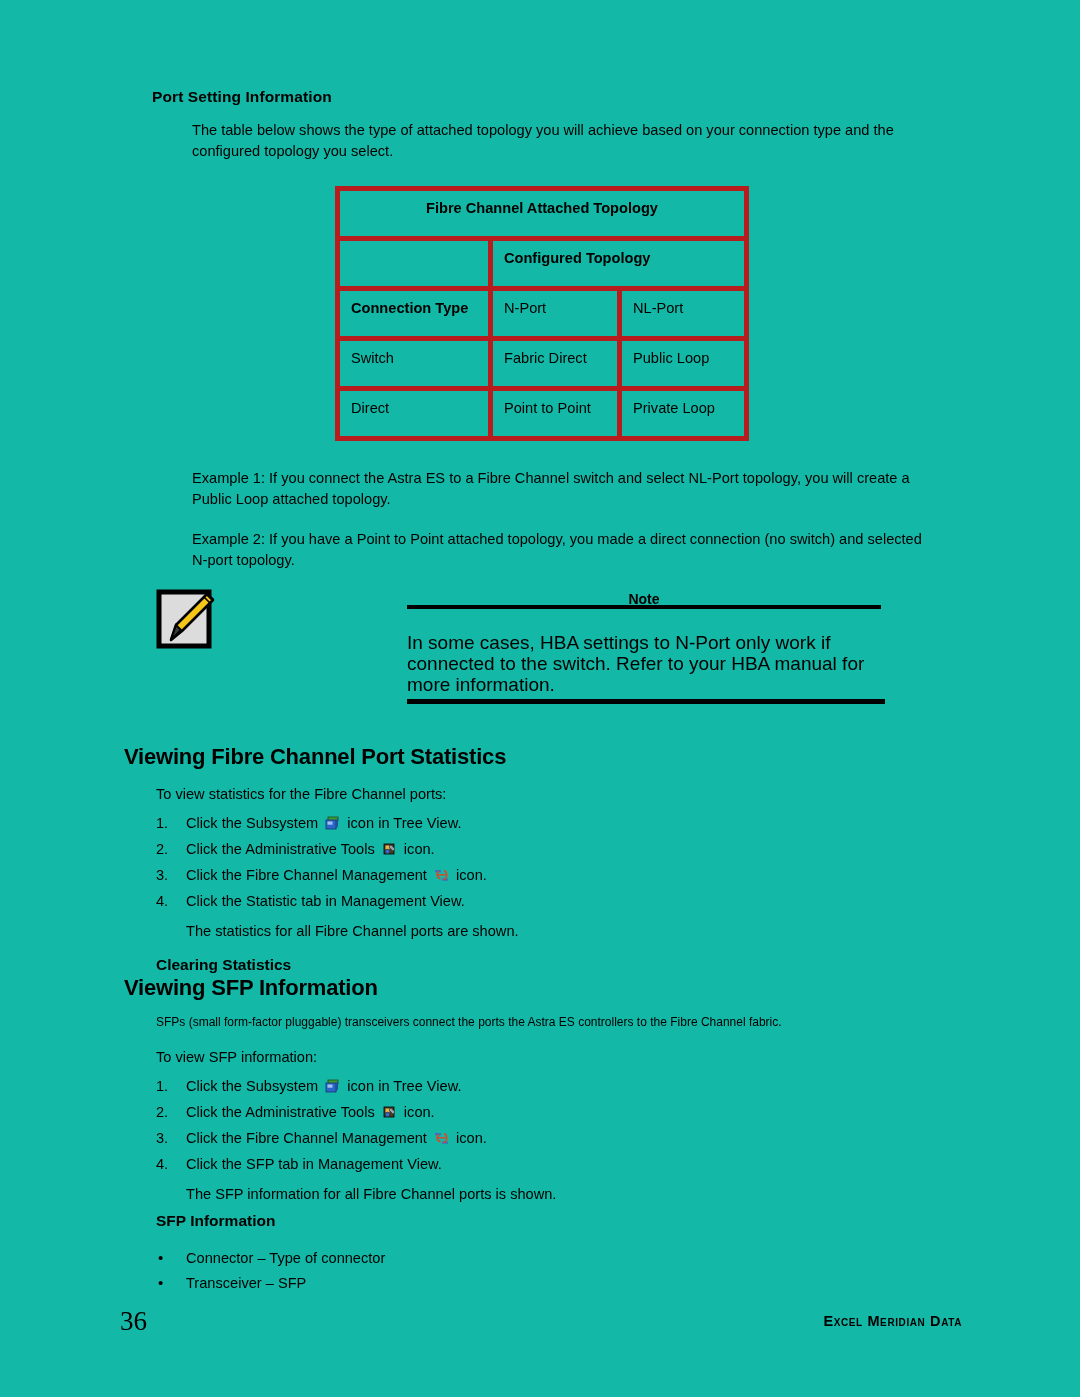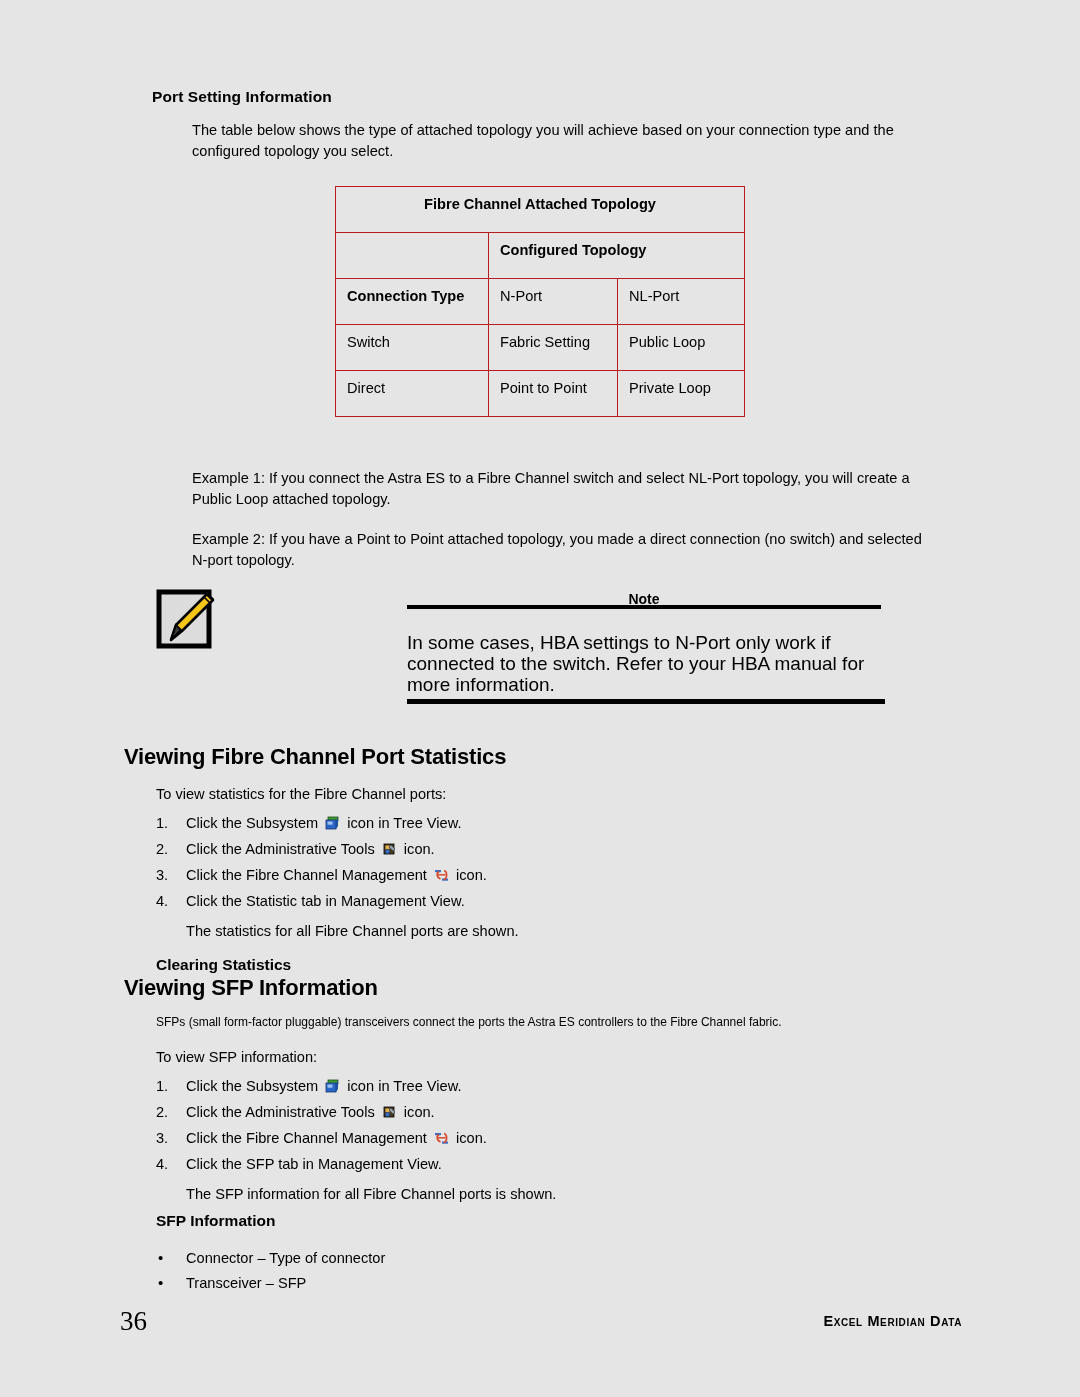--- a/index.html
+++ b/index.html
@@ -10,21 +10,21 @@
   }
   body {
     font-family: "Liberation Sans", sans-serif;
     color: #000000;
     -webkit-font-smoothing: antialiased;
   }
   .page {
     position: relative;
     width: 1080px;
     height: 1397px;
-    background: #e5e5e5;
+    background: #14b8a6;
     overflow: hidden;
   }
 
   
   .h2 {
     font-size: 15.5px;
     font-weight: bold;
     letter-spacing: 0.1px;
   }
   .h1 {
@@ -53,21 +53,21 @@
   
   .topo-table {
     position: absolute;
     left: 335px;
     top: 186px;
     width: 409px;
     border-collapse: collapse;
     table-layout: fixed;
   }
   .topo-table td {
-    border: 1px solid #b91c1c;
+    border: 5px solid #b91c1c;
     font-size: 14.6px;
     padding: 9px 11px 14px 11px;
     vertical-align: top;
     height: 22px;
   }
   .topo-table td.bold { font-weight: bold; }
   .topo-table td.center { text-align: center; }
   .topo-table col.c1 { width: 153px; }
   .topo-table col.c2 { width: 129px; }
   .topo-table col.c3 { width: 127px; }
@@ -251,21 +251,21 @@
         <td></td>
         <td class="bold" colspan="2">Configured Topology</td>
       </tr>
       <tr>
         <td class="bold">Connection Type</td>
         <td>N-Port</td>
         <td>NL-Port</td>
       </tr>
       <tr>
         <td>Switch</td>
-        <td>Fabric Setting</td>
+        <td>Fabric Direct</td>
         <td>Public Loop</td>
       </tr>
       <tr>
         <td>Direct</td>
         <td>Point to Point</td>
         <td>Private Loop</td>
       </tr>
     </tbody>
   </table>
 

